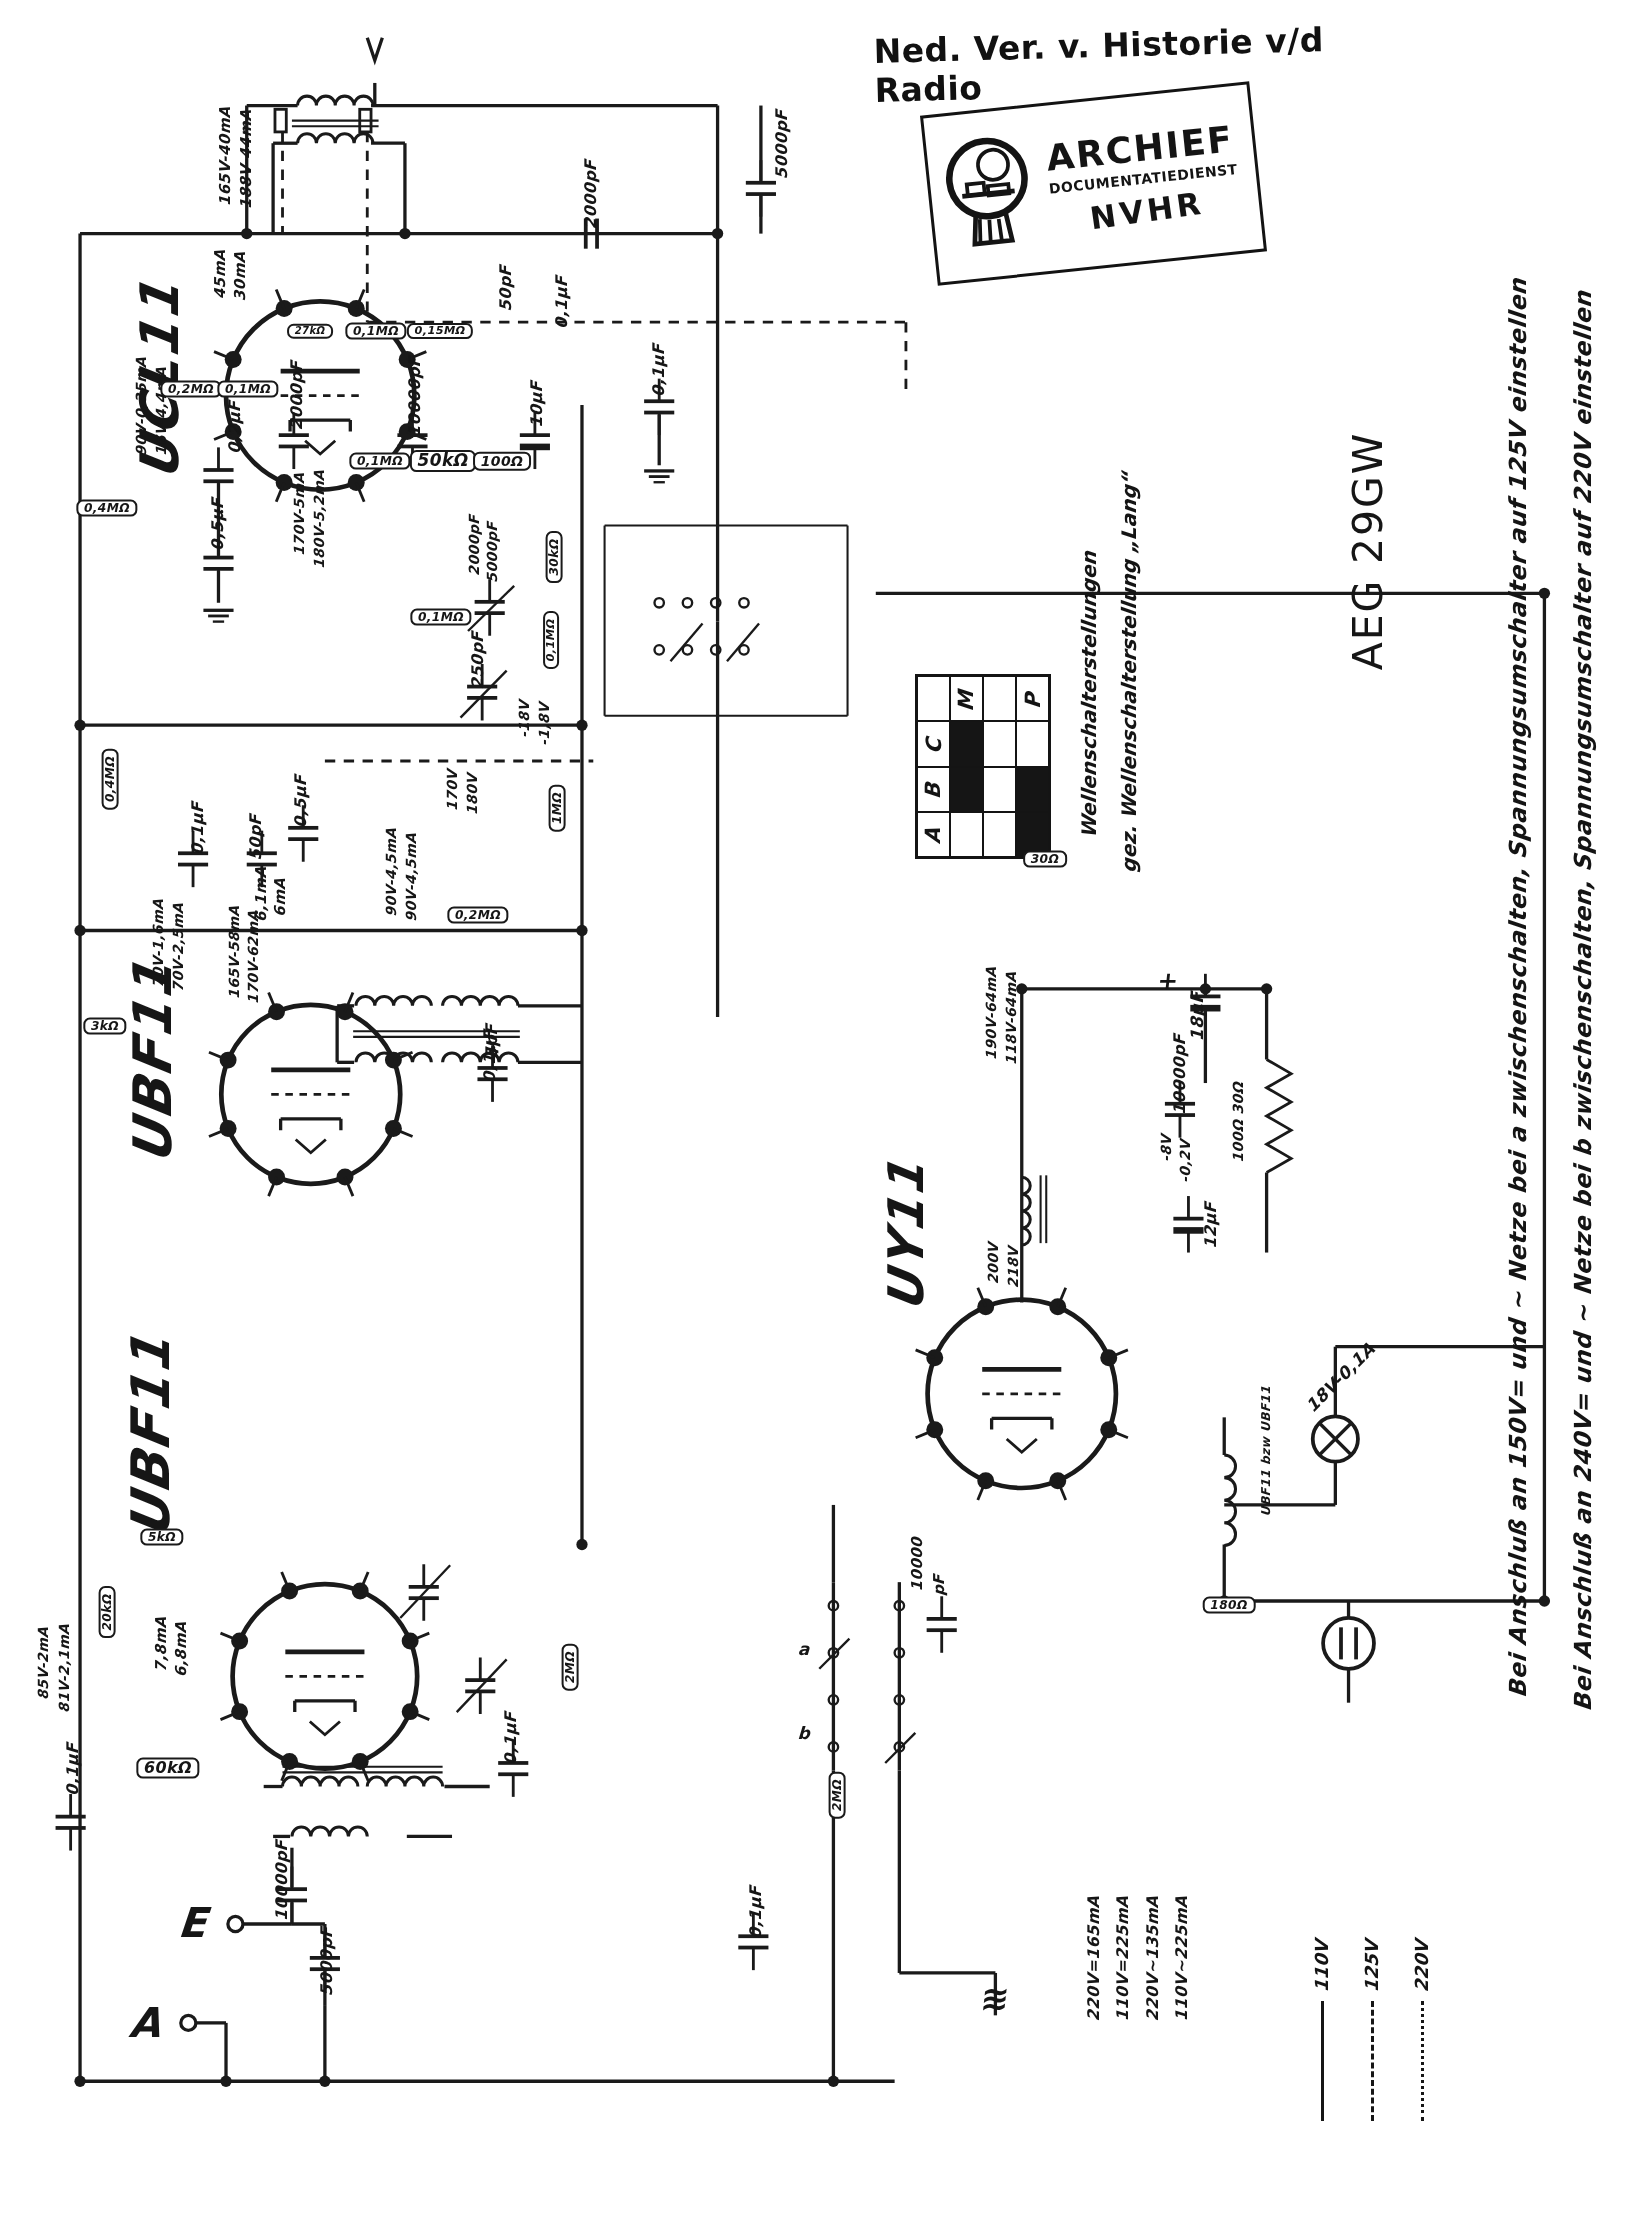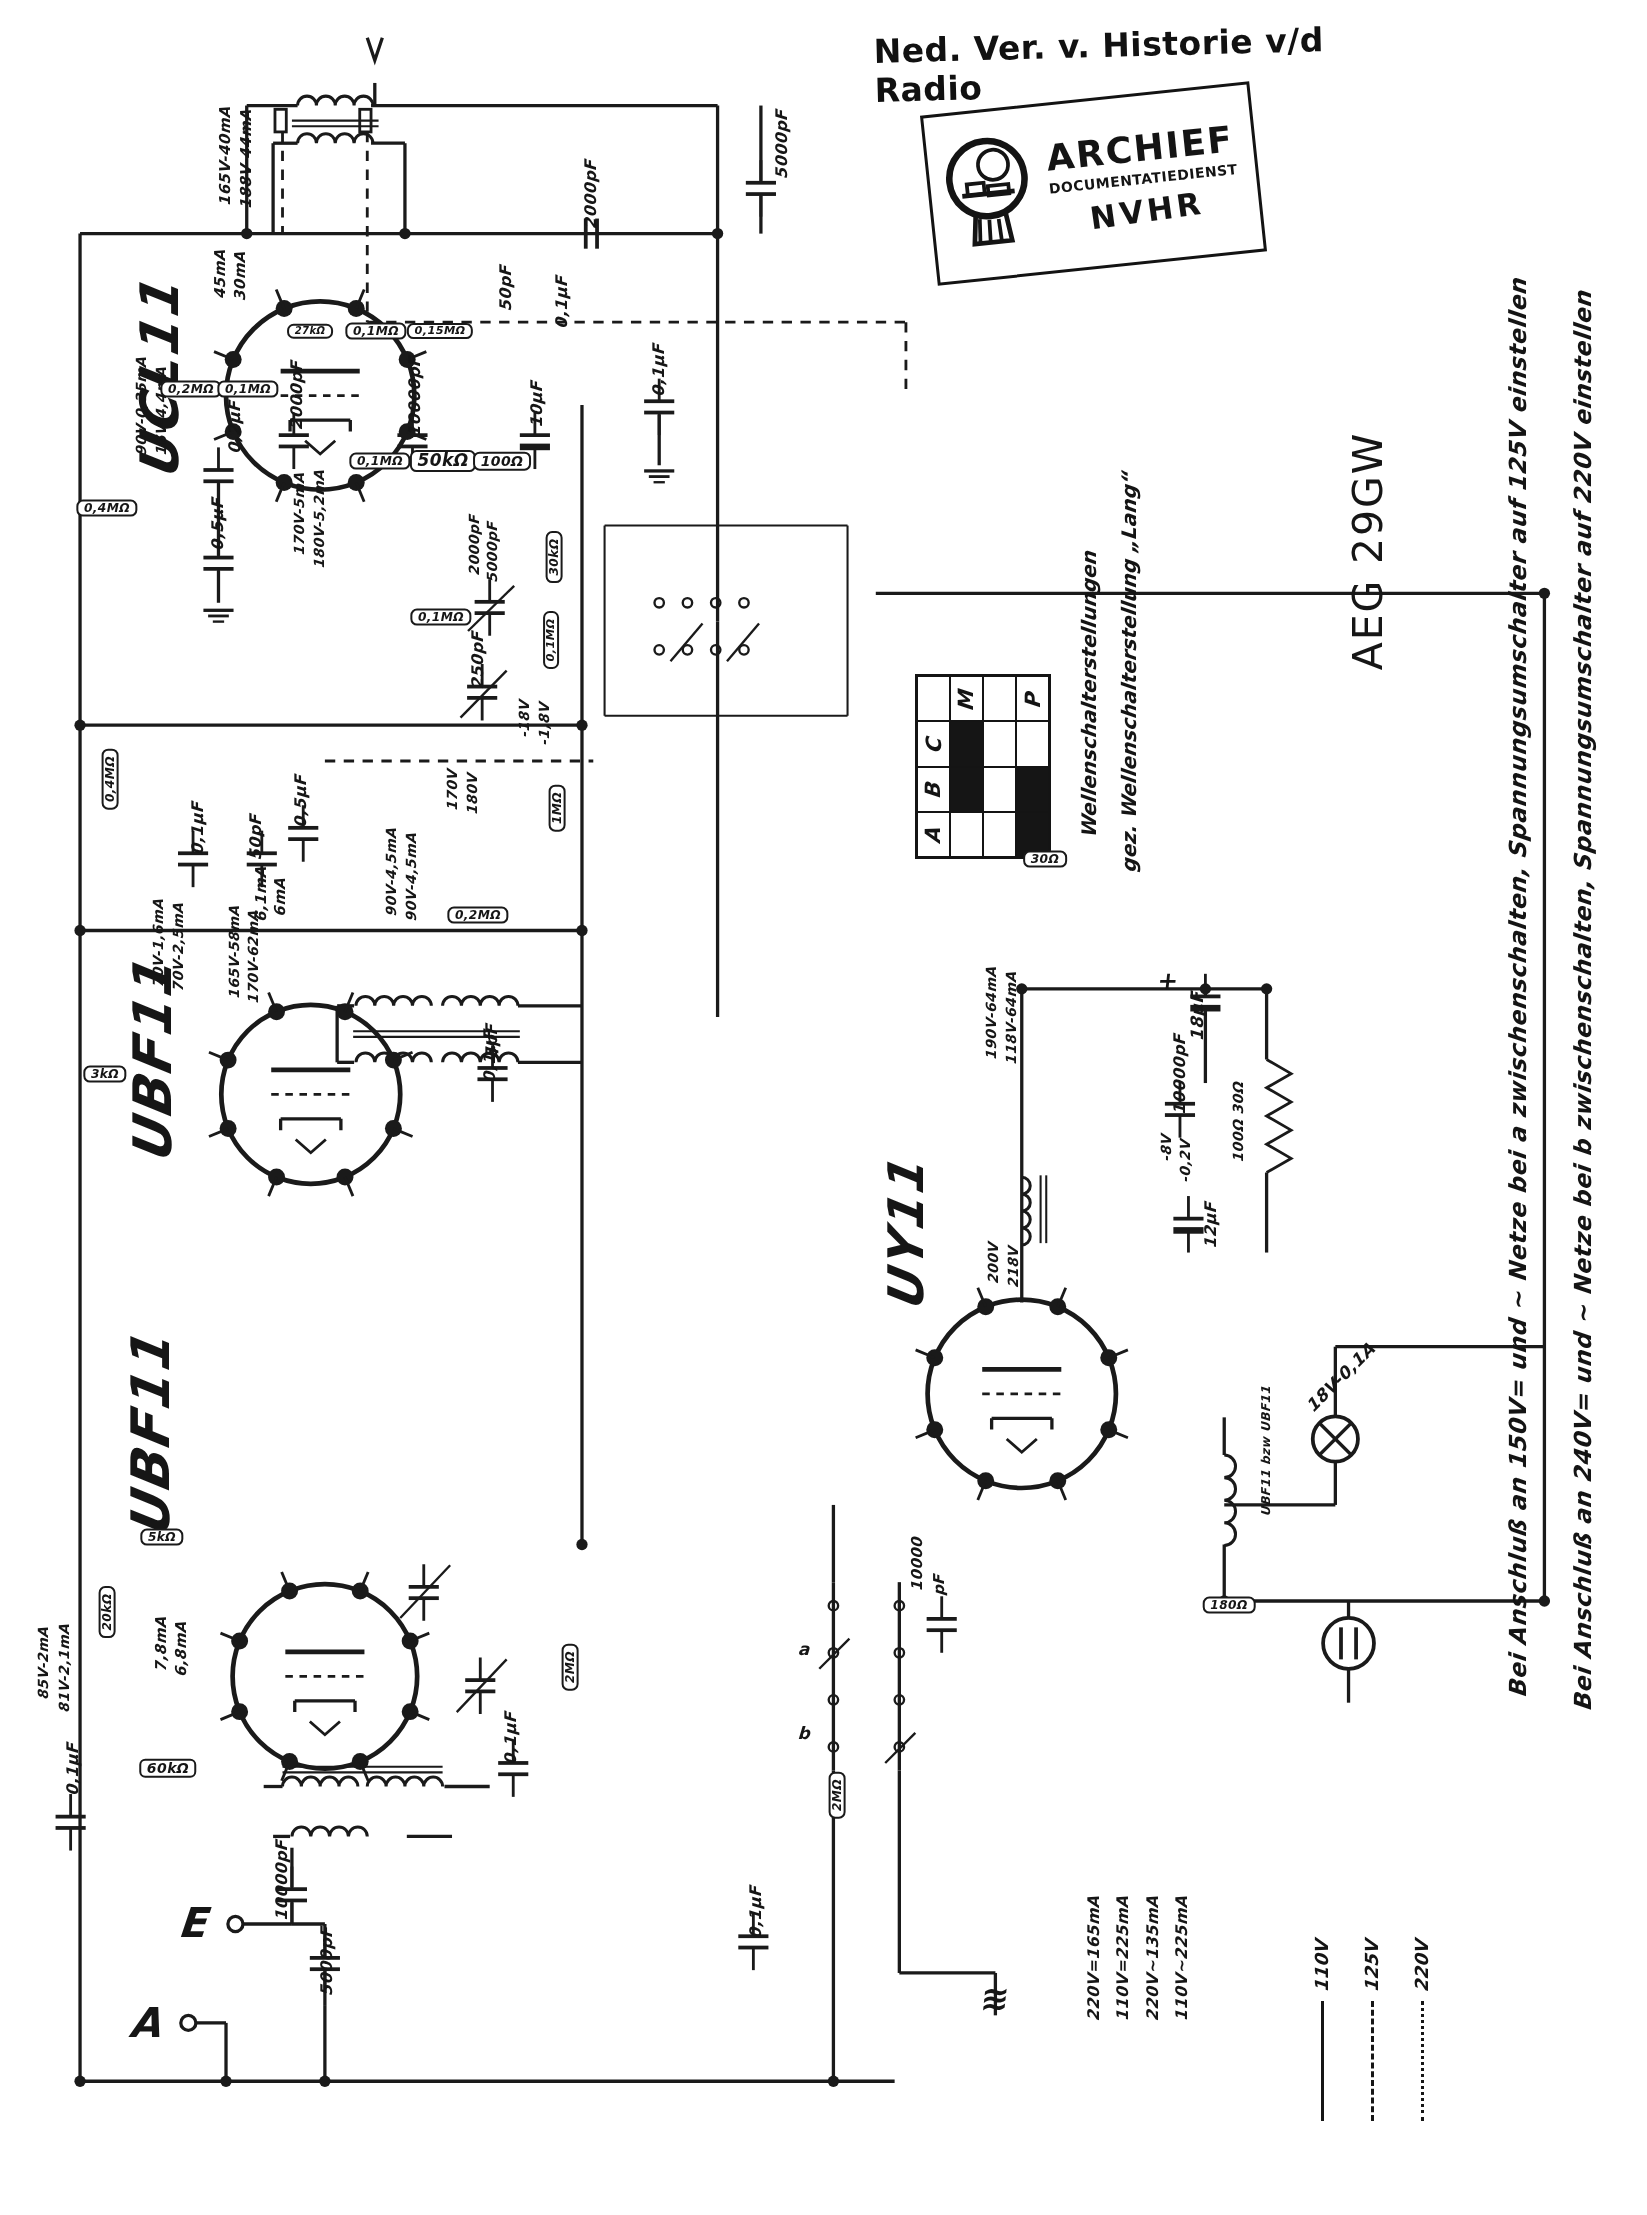--- a/index.html
+++ b/index.html
@@ -544,30 +544,30 @@
       <div class="ann" style="left: 492px; top: 1040px; font-size: 16px;">5pF</div>
       <div class="ann box" style="left: 557px; top: 808px; font-size: 12.2px; --r: -90deg;">1MΩ</div>
       <div class="ann box" style="left: 110px; top: 779px; font-size: 12.2px; --r: -90deg;">0,4MΩ</div>
       <div class="ann" style="left: 198px; top: 827px; font-size: 16px;">0,1µF</div>
       <div class="ann" style="left: 256px; top: 836px; font-size: 16px;">50pF</div>
       <div class="ann" style="left: 158px; top: 942px; font-size: 14px;">70V-1,6mA</div>
       <div class="ann" style="left: 178px; top: 946px; font-size: 14px;">70V-2,5mA</div>
       <div class="ann" style="left: 234px; top: 951px; font-size: 14px;">165V-58mA</div>
       <div class="ann" style="left: 253px; top: 956px; font-size: 14px;">170V-62mA</div>
       <div class="ann" style="left: 490px; top: 1055px; font-size: 16px;">0,1µF</div>
-      <div class="ann box" style="left: 105px; top: 1026px; font-size: 12.2px; margin-top: 48px; --r: 0deg;">3kΩ</div>
+      <div class="ann box" style="left: 105px; top: 1026px; font-size: 12.2px; --r: 0deg;">3kΩ</div>
       <div class="ann box" style="left: 570px; top: 1667px; font-size: 12.2px; --r: -90deg;">2MΩ</div>
       <div class="ann box" style="left: 162px; top: 1537px; font-size: 12.2px; --r: 0deg;">5kΩ</div>
       <div class="ann box" style="left: 107px; top: 1612px; font-size: 12.2px; --r: -90deg;">20kΩ</div>
       <div class="ann" style="left: 43px; top: 1662px; font-size: 14px;">85V-2mA</div>
       <div class="ann" style="left: 64px; top: 1667px; font-size: 14px;">81V-2,1mA</div>
       <div class="ann" style="left: 162px; top: 1643px; font-size: 15px;">7,8mA</div>
       <div class="ann" style="left: 182px; top: 1648px; font-size: 15px;">6,8mA</div>
       <div class="ann" style="left: 73px; top: 1768px; font-size: 16px;">0,1µF</div>
-      <div class="ann box" style="left: 168px; top: 1768px; font-size: 14px; border-radius: 6px; --r: 0deg;">60kΩ</div>
+      <div class="ann box" style="left: 168px; top: 1768px; font-size: 16px; --r: 0deg;">60kΩ</div>
       <div class="ann" style="left: 282px; top: 1879px; font-size: 16px;">10000pF</div>
       <div class="ann" style="left: 327px; top: 1960px; font-size: 16px;">5000pF</div>
       <div class="ann" style="left: 511px; top: 1737px; font-size: 16px;">0,1µF</div>
       <div class="ann box" style="left: 837px; top: 1795px; font-size: 12.2px; --r: -90deg;">2MΩ</div>
       <div class="ann" style="left: 756px; top: 1911px; font-size: 16px;">0,1µF</div>
       <div class="ann" style="left: 991px; top: 1012px; font-size: 14px;">190V-64mA</div>
       <div class="ann" style="left: 1011px; top: 1017px; font-size: 14px;">118V-64mA</div>
       <div class="ann" style="left: 1168px; top: 981px; font-size: 24.5px; --r: 0deg;">+</div>
       <div class="ann" style="left: 1198px; top: 1015px; font-size: 17px;">18µF</div>
       <div class="ann" style="left: 1238px; top: 1121px; font-size: 14px;">100Ω 30Ω</div>

